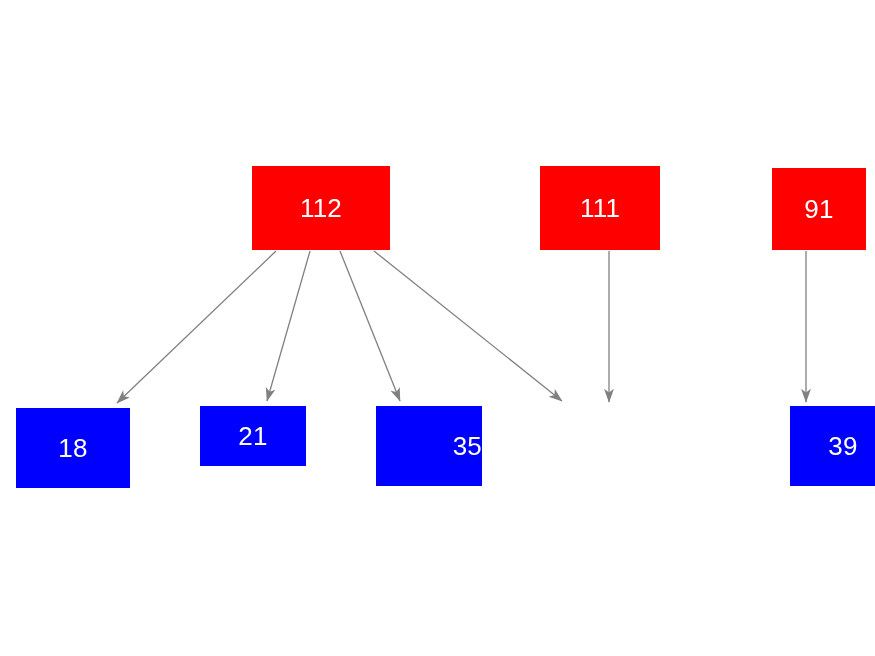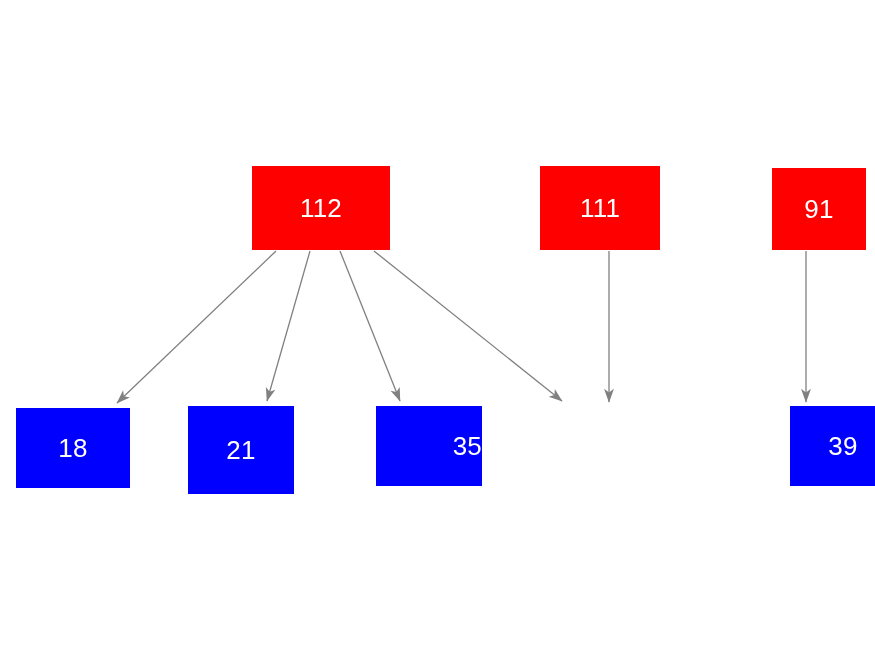--- a/index.html
+++ b/index.html
@@ -78,21 +78,21 @@
   </div>
 
   <div class="node node-parent" style="left:772px; top:168px; width:94px; height:82px;">
     <span class="node-label">91</span>
   </div>
 
   <div class="node node-child" style="left:16px; top:408px; width:114px; height:80px;">
     <span class="node-label">18</span>
   </div>
 
-  <div class="node node-child" style="left:188px; top:406px; width:106px; height:88px;align-items:center;">
+  <div class="node node-child" style="left:200px; top:406px; width:106px; height:60px;align-items:center;">
     <span class="node-label">21</span>
   </div>
 
   <div class="node node-child" style="left:376px; top:406px; width:106px; height:80px;justify-content:flex-end;">
     <span class="node-label">35</span>
   </div>
 
 
   <div class="node node-child" style="left:754px; top:406px; width:106px; height:80px;margin-left:36px;">
     <span class="node-label">39</span>

